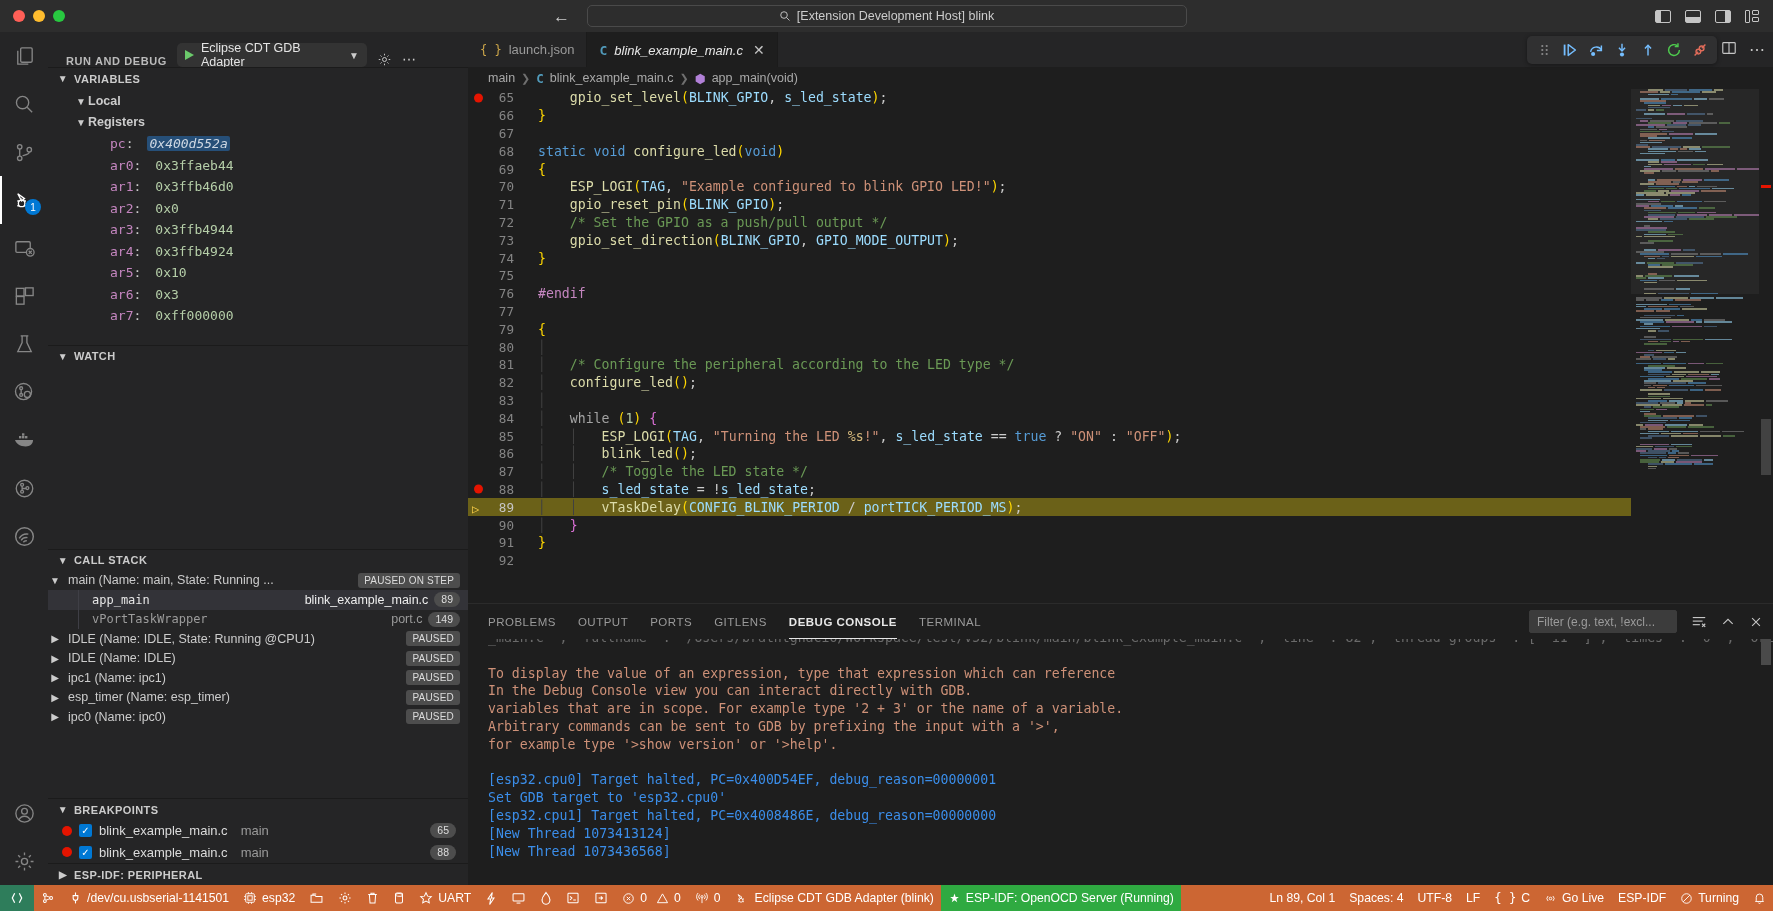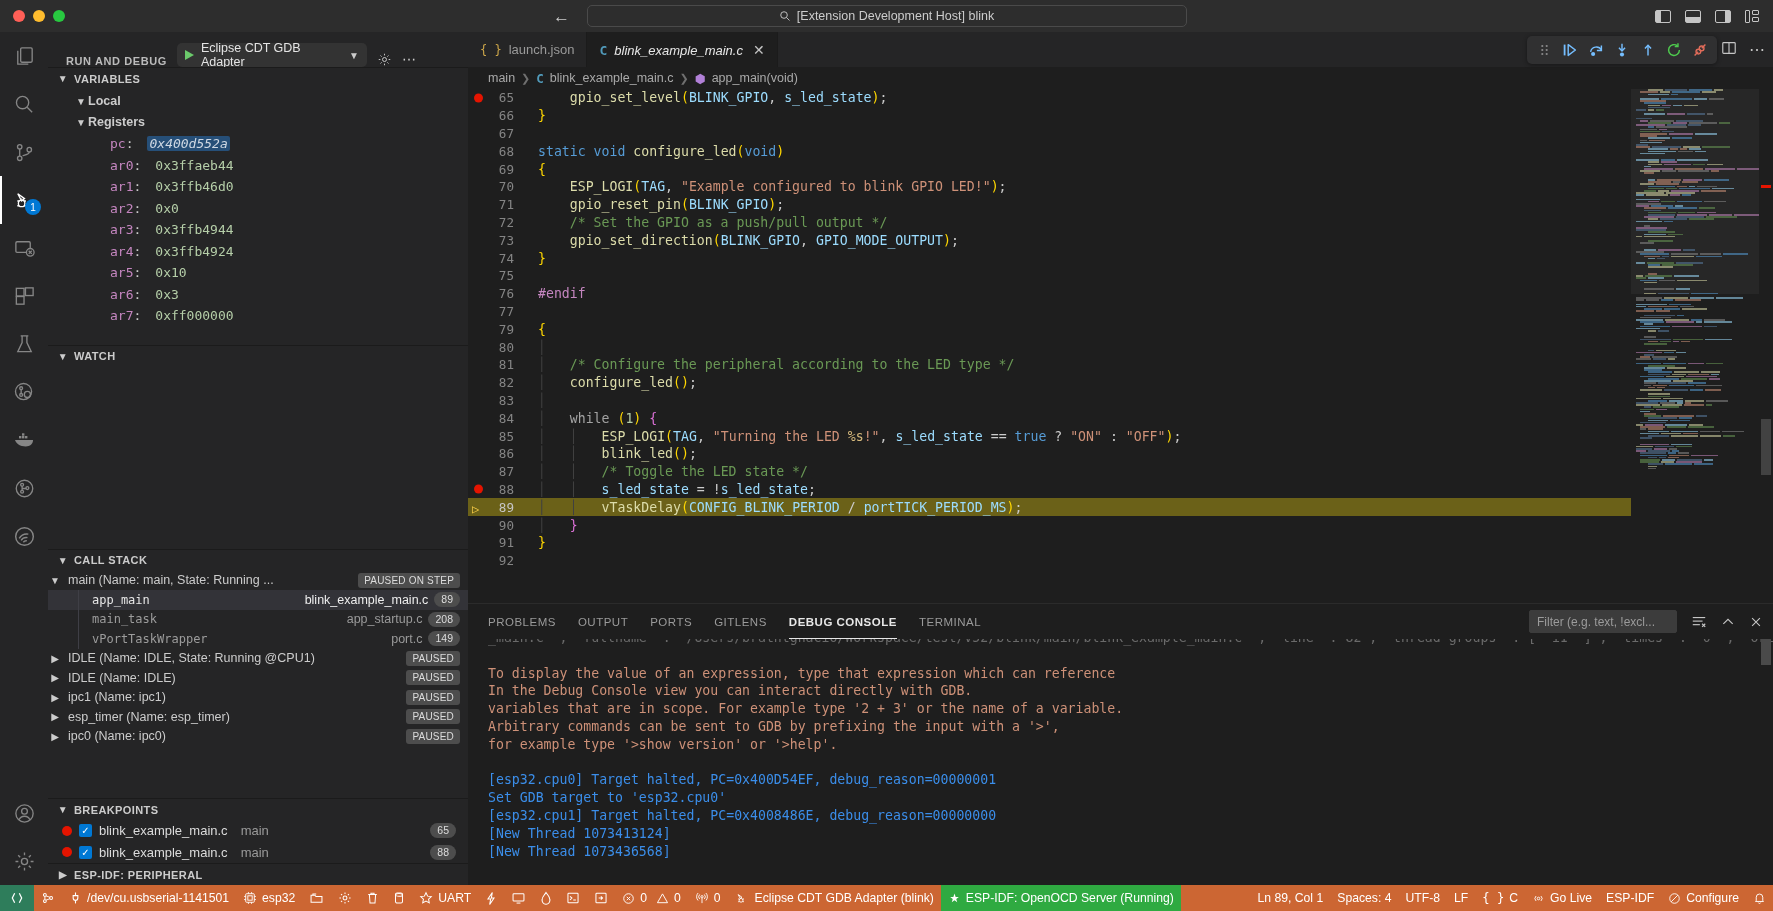--- a/index.html
+++ b/index.html
@@ -446,26 +446,20 @@
           <span class="cs-spacer"></span>
           <span class="cs-state">PAUSED ON STEP</span>
         </div>
         <div class="cs-row sel cs-tree-line">
           <span class="cs-frame-name">app_main</span>
           <span class="cs-spacer"></span>
           <span class="cs-file">blink_example_main.c</span>
           <span class="cs-badge">89</span>
         </div>
         <div class="cs-row cs-tree-line">
-          <span class="cs-frame-name dim">main_task</span>
-          <span class="cs-spacer"></span>
-          <span class="cs-file dim">app_startup.c</span>
-          <span class="cs-badge">208</span>
-        </div>
-        <div class="cs-row cs-tree-line">
           <span class="cs-frame-name dim">vPortTaskWrapper</span>
           <span class="cs-spacer"></span>
           <span class="cs-file dim">port.c</span>
           <span class="cs-badge">149</span>
         </div>
 
         <div class="cs-row">
           <span class="twisty">▶</span>
           <span class="cs-thread" style="padding-left:0">IDLE (Name: IDLE, State: Running @CPU1)</span>
           <span class="cs-spacer"></span>
@@ -1553,21 +1547,21 @@
         <span>Go Live</span>
       </div>
       <div class="si">
           <span>ESP-IDF</span>
         </div>
       <div class="si">
         <svg width="13" height="13" viewBox="0 0 18 18" fill="none" stroke="#ffffff" stroke-width="1.25">
           <circle cx="9" cy="9" r="6.6"></circle>
             <line x1="4.4" y1="13.6" x2="13.6" y2="4.4"></line>
         </svg>
-        <span>Configure</span>
+        <span>Turning</span>
       </div>
       <div class="si">
         <svg width="13" height="14" viewBox="0 0 18 18" fill="none" stroke="#ffffff" stroke-width="1.3">
           <path d="M4.5 12.4V8a4.5 4.5 0 0 1 9 0v4.4l1 1.4H3.5z"></path>
             <path d="M7.4 15.4a1.7 1.7 0 0 0 3.2 0"></path>
         </svg>
       </div>
     </div>
   </div>
 </div>

